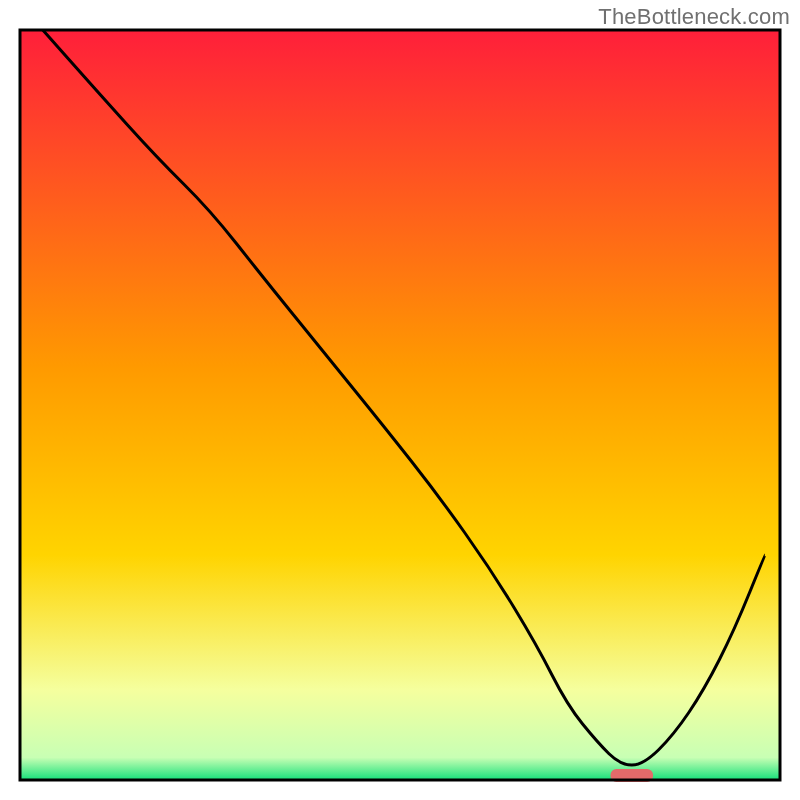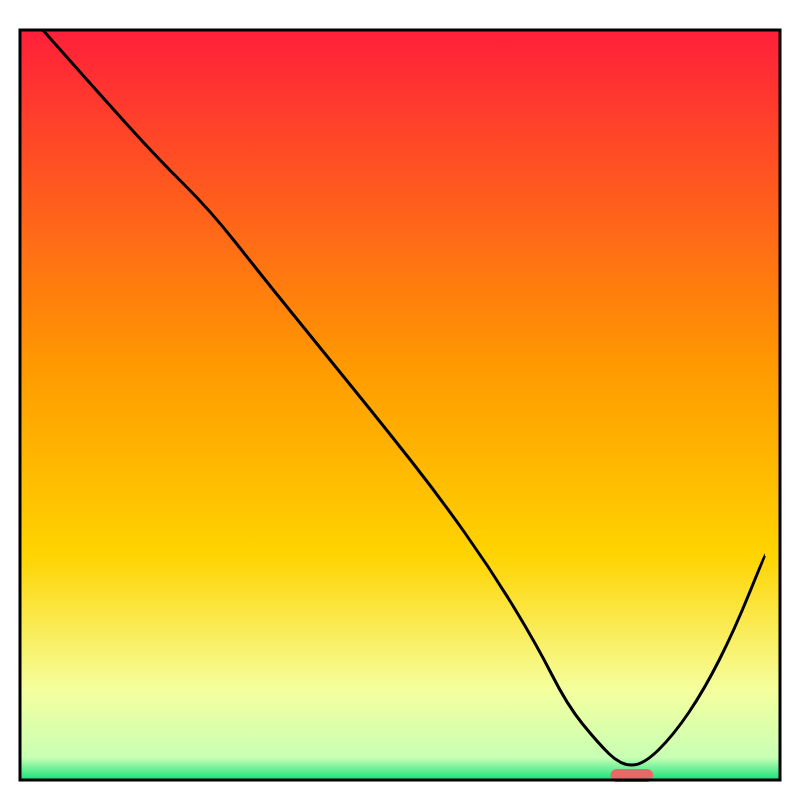--- a/index.html
+++ b/index.html
@@ -31,20 +31,21 @@
     top: 0;
     width: 800px;
     height: 800px;
   }
 </style>
 </head>
 <body>
 
 <div class="chart-container">
 
+  <div class="watermark">TheBottleneck.com</div>
 
   <svg class="plot" viewBox="0 0 800 800">
     <defs>
       <linearGradient id="bg-grad" x1="0" y1="0" x2="0" y2="1">
         <stop id="g-stop-0" offset="0%" stop-color="#ff1f3a"></stop>
         <stop id="g-stop-1" offset="45%" stop-color="#ff9a00"></stop>
         <stop id="g-stop-2" offset="70%" stop-color="#ffd400"></stop>
         <stop id="g-stop-3" offset="88%" stop-color="#f5ff9e"></stop>
         <stop id="g-stop-4" offset="97%" stop-color="#c8ffb4"></stop>
         <stop id="g-stop-5" offset="100%" stop-color="#15e07a"></stop>

